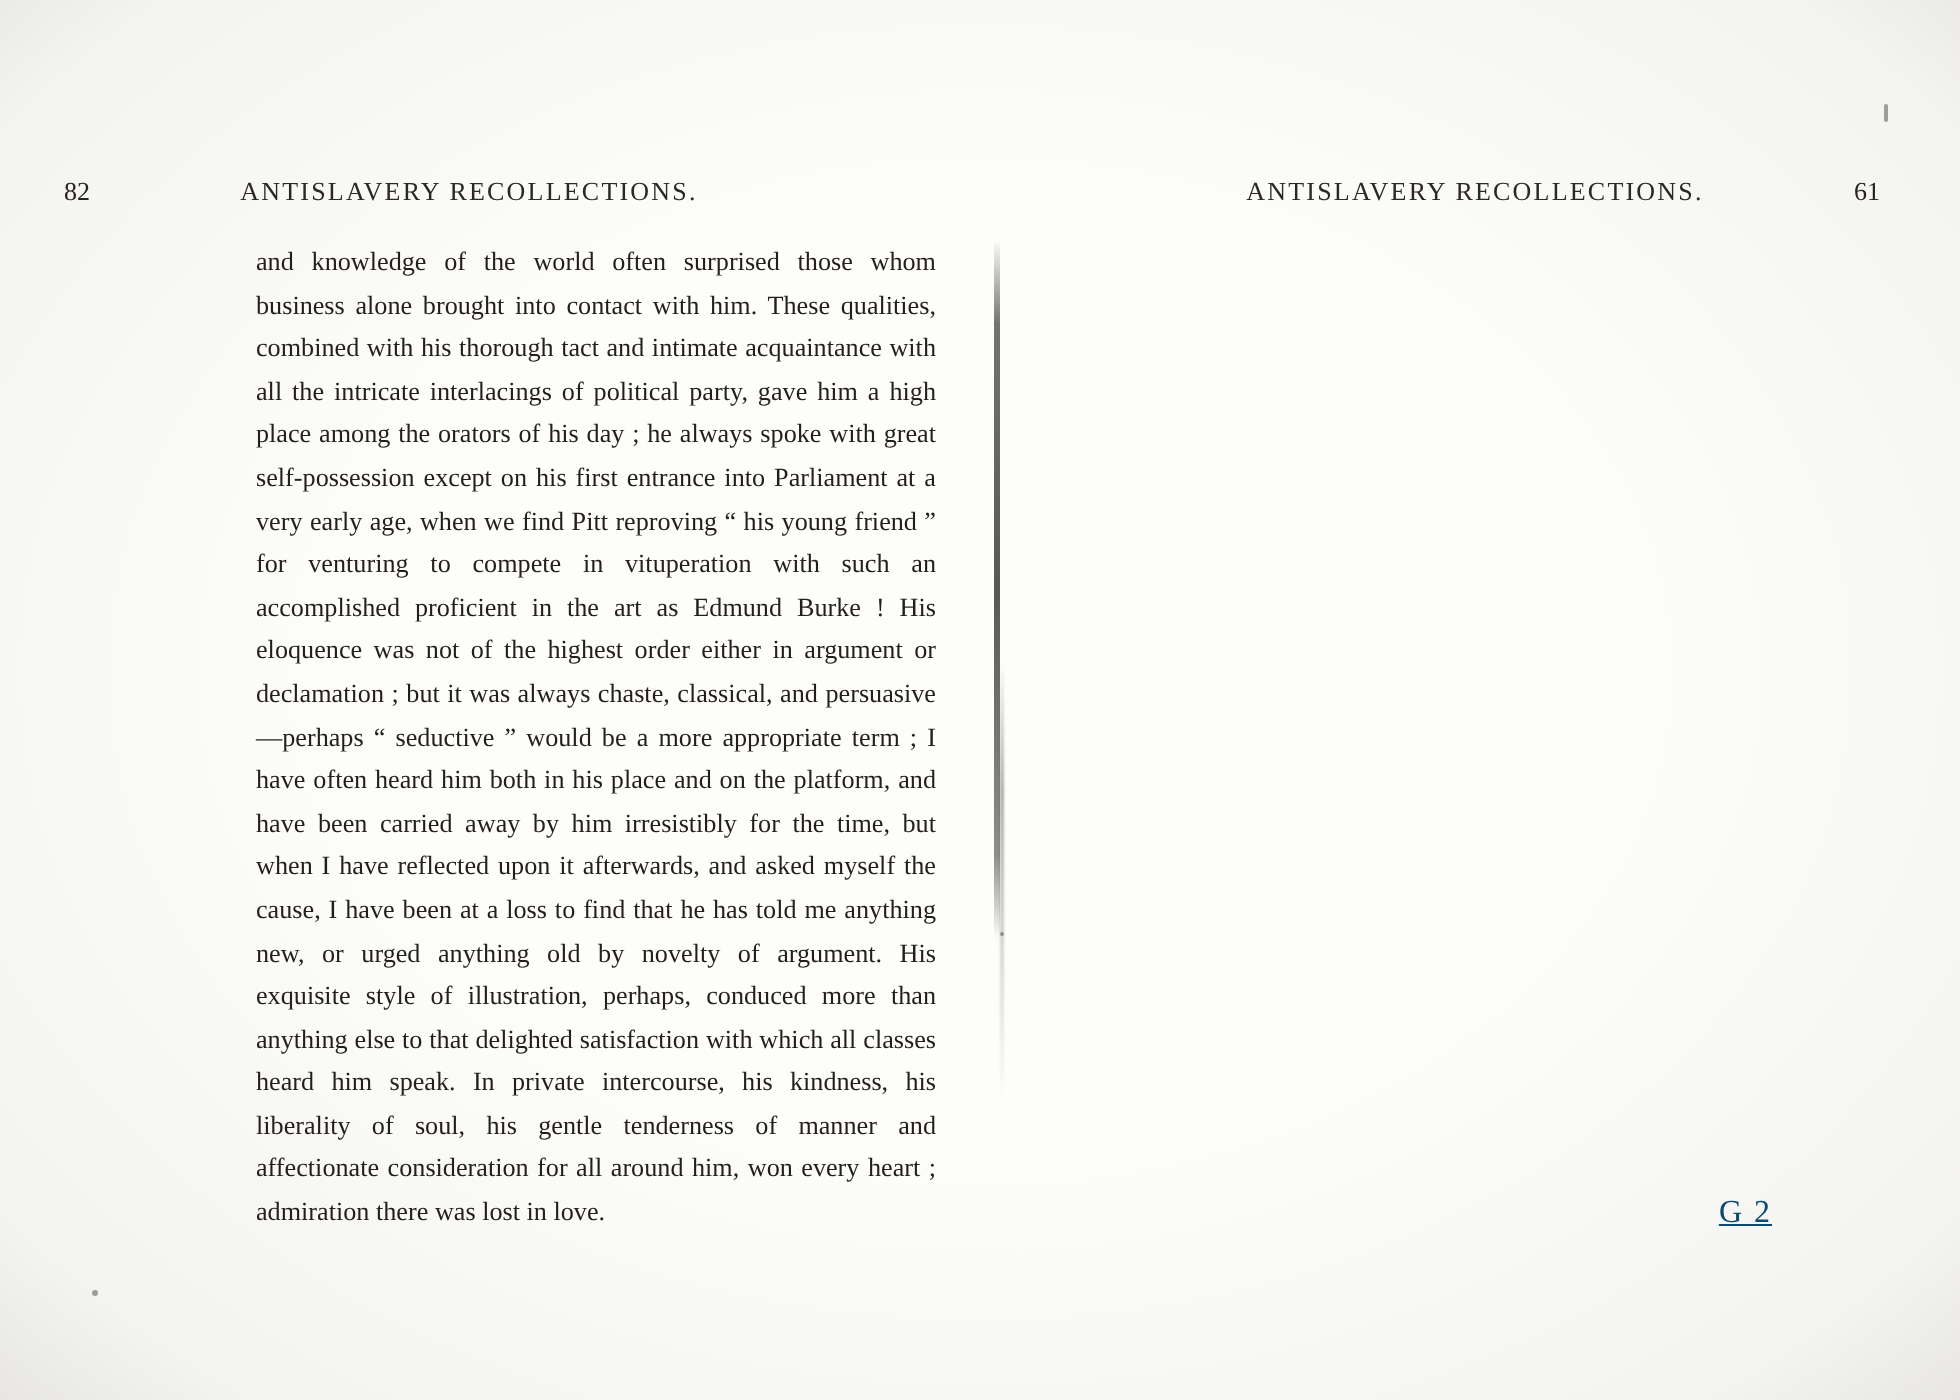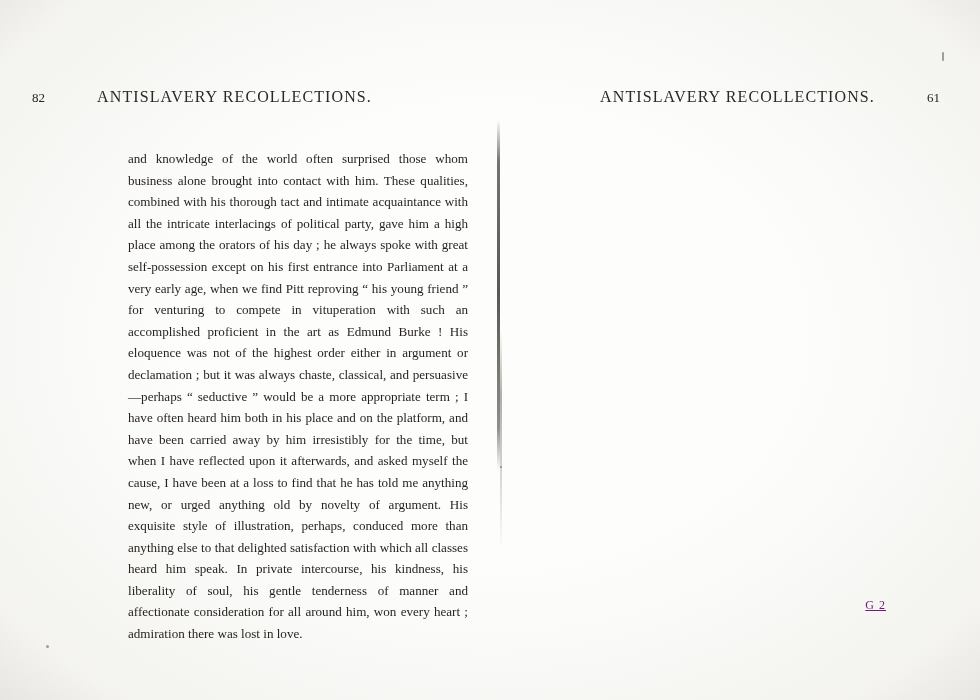--- a/index.html
+++ b/index.html
@@ -78,21 +78,21 @@
   }
   .folio {
     font-size: 13px;
     letter-spacing: 0px;
     color: #262320;
     font-family: "Liberation Serif", serif;
   }
   .running-title {
     flex: 1;
     text-align: center;
-    font-size: 16px;
+    font-size: 13px;
     letter-spacing: 1.1px;
     color: #2c2924;
     text-transform: uppercase;
   }
   .head-left .running-title { padding-right: 30px; }
   .head-right .running-title { padding-left: 14px; }
 
   .column {
     position: absolute;
     top: 120px;
@@ -100,33 +100,32 @@
     line-height: 21.6px;
     color: #241f1b;
     text-align: justify;
     text-justify: inter-word;
     -webkit-hyphens: none;
     hyphens: none;
   }
   .col-left {
     left: 128px;
     width: 340px;
-    margin-top: 28px;
   }
   .column p {
     margin: 0;
     text-indent: 0;
   }
   .signature {
     position: absolute;
     right: 94px;
     top: 598px;
-    font-size: 12px;
+    font-size: 16px;
     letter-spacing: 1px;
-    color: #701a75;
+    color: #0c4a6e;
     text-decoration: underline;
   }
 </style>
 </head>
 <body>
 
 <div class="spread">
   <div class="paper-tone"></div>
 
   <div class="gutter"></div>

